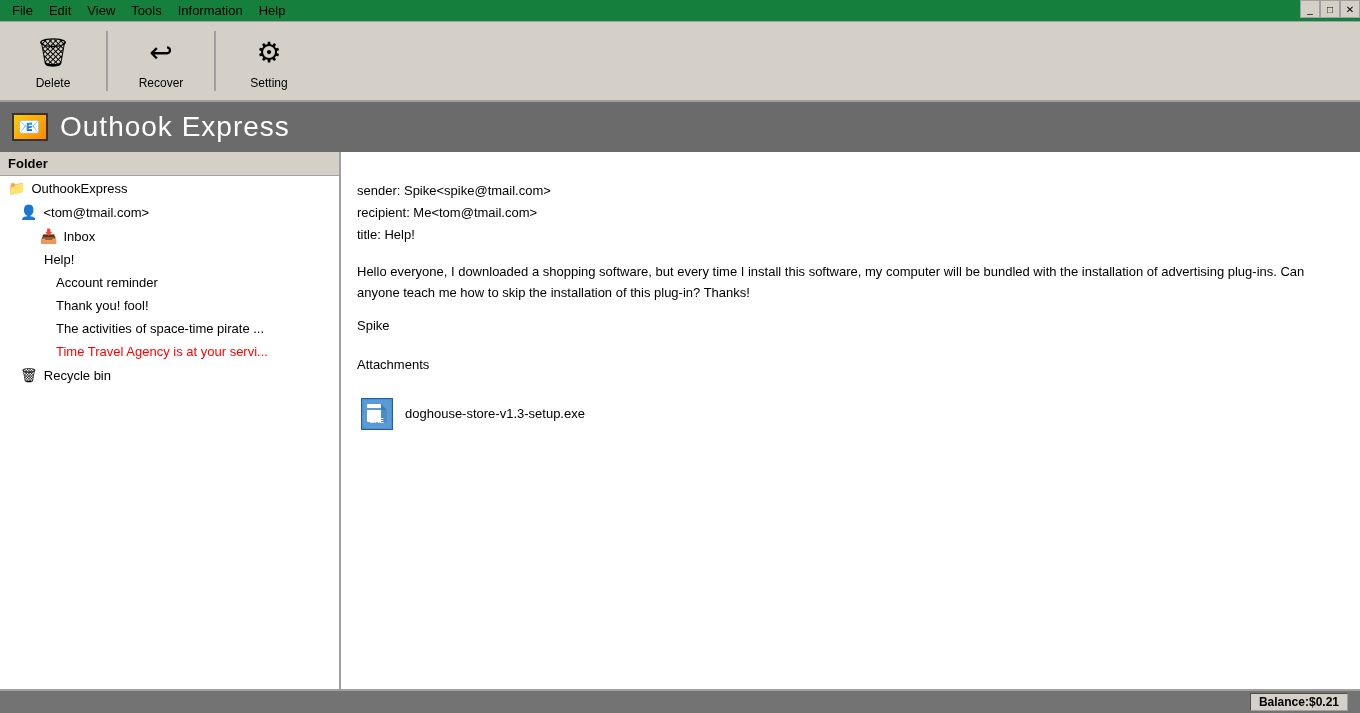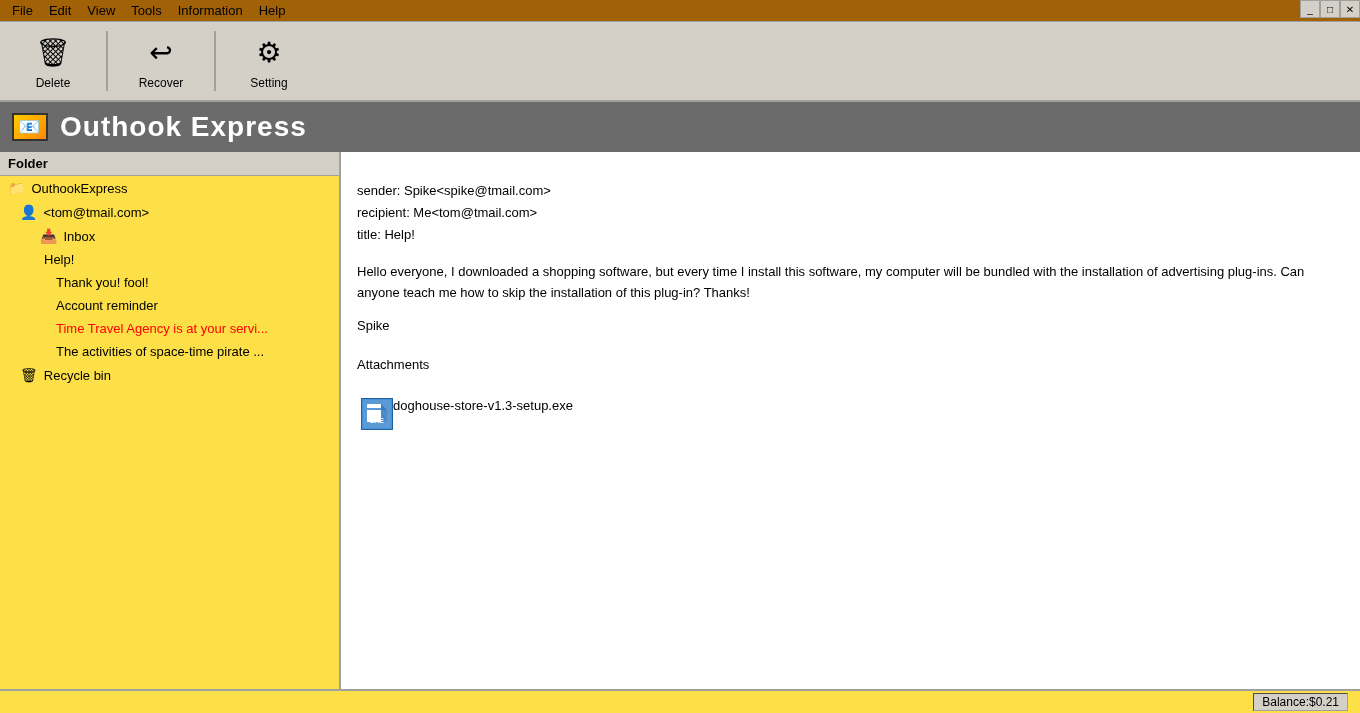--- a/index.html
+++ b/index.html
@@ -1,20 +1,20 @@
 <!DOCTYPE html>
 <html><head>
   <meta charset="utf-8">
   <style>
     * { margin: 0; padding: 0; box-sizing: border-box; }
     body { font-family: Arial, sans-serif; font-size: 13px; background: #d4d0c8; width: 1360px; height: 713px; overflow: hidden; }
 
     
     .menubar {
-      background: #a16207;
+      background: #15803d;
       border-bottom: 1px solid #a0a0a0;
       display: flex;
       align-items: center;
       height: 22px;
       padding: 0 4px;
     }
     .menubar-item {
       padding: 2px 8px;
       cursor: pointer;
       font-size: 13px;
@@ -75,34 +75,34 @@
       display: flex;
       align-items: center;
       justify-content: center;
       font-size: 14px;
       color: #333;
       font-weight: bold;
     }
     .app-header-title {
       color: white;
       font-size: 28px;
-      font-weight: bold;
+      font-weight: normal;
       letter-spacing: 1px;
     }
 
     
     .main-layout {
       display: flex;
       height: calc(713px - 22px - 80px - 50px - 24px);
     }
 
     
     .sidebar {
       width: 341px;
-      background: #fde047;
+      background: #ffffff;
       border-right: 2px solid #a0a0a0;
       overflow-y: auto;
       flex-shrink: 0;
     }
     .folder-header {
       background: #d4d0c8;
       padding: 4px 8px;
       font-weight: bold;
       font-size: 13px;
       border-bottom: 1px solid #a0a0a0;
@@ -136,53 +136,54 @@
     .email-body {
       font-size: 13px;
       line-height: 1.6;
     }
     .email-body p { margin-bottom: 12px; }
     .email-body .signature { margin-top: 12px; margin-bottom: 12px; }
     .attachments-section { margin-top: 20px; }
     .attachments-label { font-size: 13px; margin-bottom: 22px; }
     .attachment-item {
       display: flex;
-      align-items: flex-start;
-      gap: 0;
+      align-items: center;
+      gap: 12px;
       padding: 4px;
       cursor: pointer;
       width: fit-content;
     }
     .attachment-icon {
       width: 32px;
       height: 32px;
       background: #4a90d9;
       border: 1px solid #2060a0;
       display: flex;
       align-items: center;
       justify-content: center;
       font-size: 16px;
       color: white;
       position: relative;
     }
     .attachment-name { font-size: 13px; }
 
     
     .statusbar {
-      background: #fde047;
+      background: #737373;
       border-top: 2px solid #a0a0a0;
       height: 24px;
       display: flex;
       align-items: center;
       justify-content: flex-end;
       padding: 0 12px;
       font-size: 12px;
       position: fixed;
       bottom: 0;
       width: 1360px;
+      font-weight: bold;
     }
     .statusbar-balance {
       border: 1px inset #a0a0a0;
       padding: 1px 8px;
       background: #d4d0c8;
     }
 
     
     .window-control {
       position: fixed;
@@ -258,30 +259,30 @@
       <span>&lt;tom@tmail.com&gt;</span>
     </div>
     <div class="sidebar-item level-2">
       <span class="sidebar-item-icon">📥</span>
       <span>Inbox</span>
     </div>
     <div class="sidebar-item level-2" style="padding-left:44px;">
       <span>Help!</span>
     </div>
     <div class="sidebar-item level-2" style="padding-left:56px;">
+      <span>Account reminder</span>
+    </div>
+    <div class="sidebar-item level-2" style="padding-left:56px;">
       <span>Thank you! fool!</span>
     </div>
     <div class="sidebar-item level-2" style="padding-left:56px;">
-      <span>Account reminder</span>
+      <span>The activities of space-time pirate ...</span>
     </div>
     <div class="sidebar-item level-2 active" style="padding-left:56px;">
       <span>Time Travel Agency is at your servi...</span>
-    </div>
-    <div class="sidebar-item level-2" style="padding-left:56px;">
-      <span>The activities of space-time pirate ...</span>
     </div>
     <div class="sidebar-item level-1">
       <span class="sidebar-item-icon">🗑</span>
       <span>Recycle bin</span>
     </div>
   </div>
 
   <div class="content-pane">
     <div class="email-meta">
       <div>sender: Spike&lt;spike@tmail.com&gt;</div>

